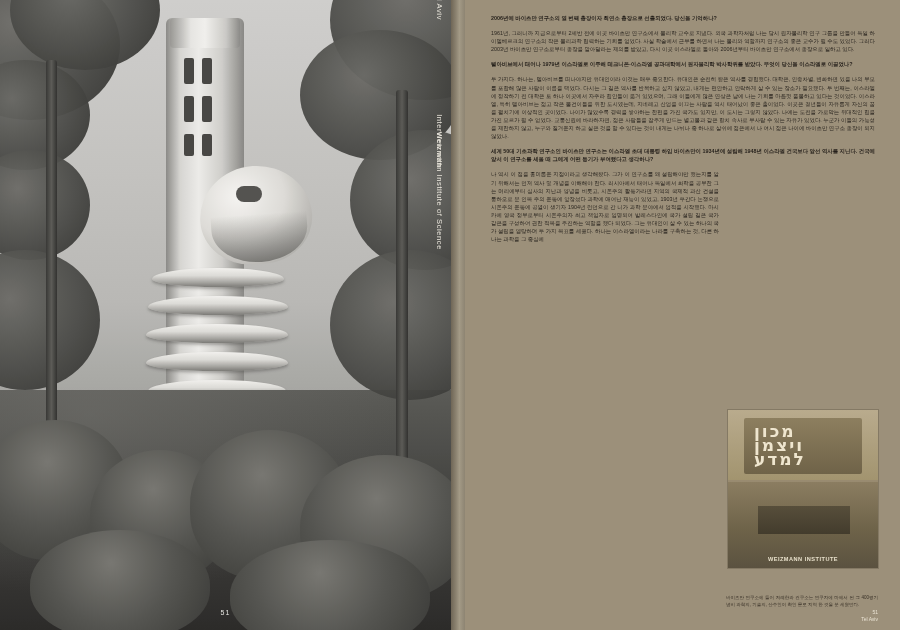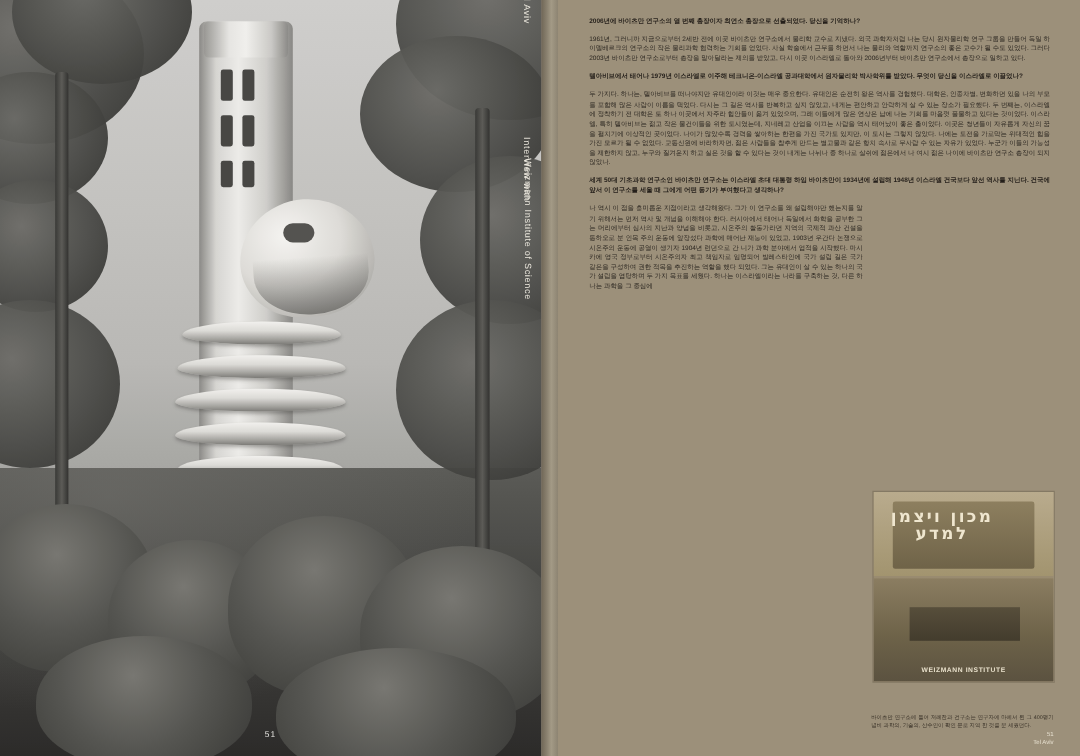--- a/index.html
+++ b/index.html
@@ -227,29 +227,29 @@
   }
   .inset-wall {
     position: absolute;
     left: 16px; top: 8px;
     width: 118px; height: 56px;
     background: linear-gradient(180deg, #8d7f5f, #6f6348);
     border-radius: 2px;
   }
   .hebrew {
     position: absolute;
-    left: 8px;
+    left: 26px;
     top: 14px;
     width: 98px;
     color: #efe6cf;
-    font-size: 14px;
+    font-size: 17px;
     font-weight: bold;
     letter-spacing: 2px;
     line-height: 14px;
-    text-align: center;
+    text-align: left;
     font-family: "DejaVu Sans", sans-serif;
   }
   .inset-ground {
     position: absolute;
     left: 0; bottom: 0;
     width: 150px; height: 86px;
     background: linear-gradient(180deg, #8b7d61 0%, #6e6349 55%, #5b5240 100%);
   }
   .inset-plaque {
     position: absolute;

